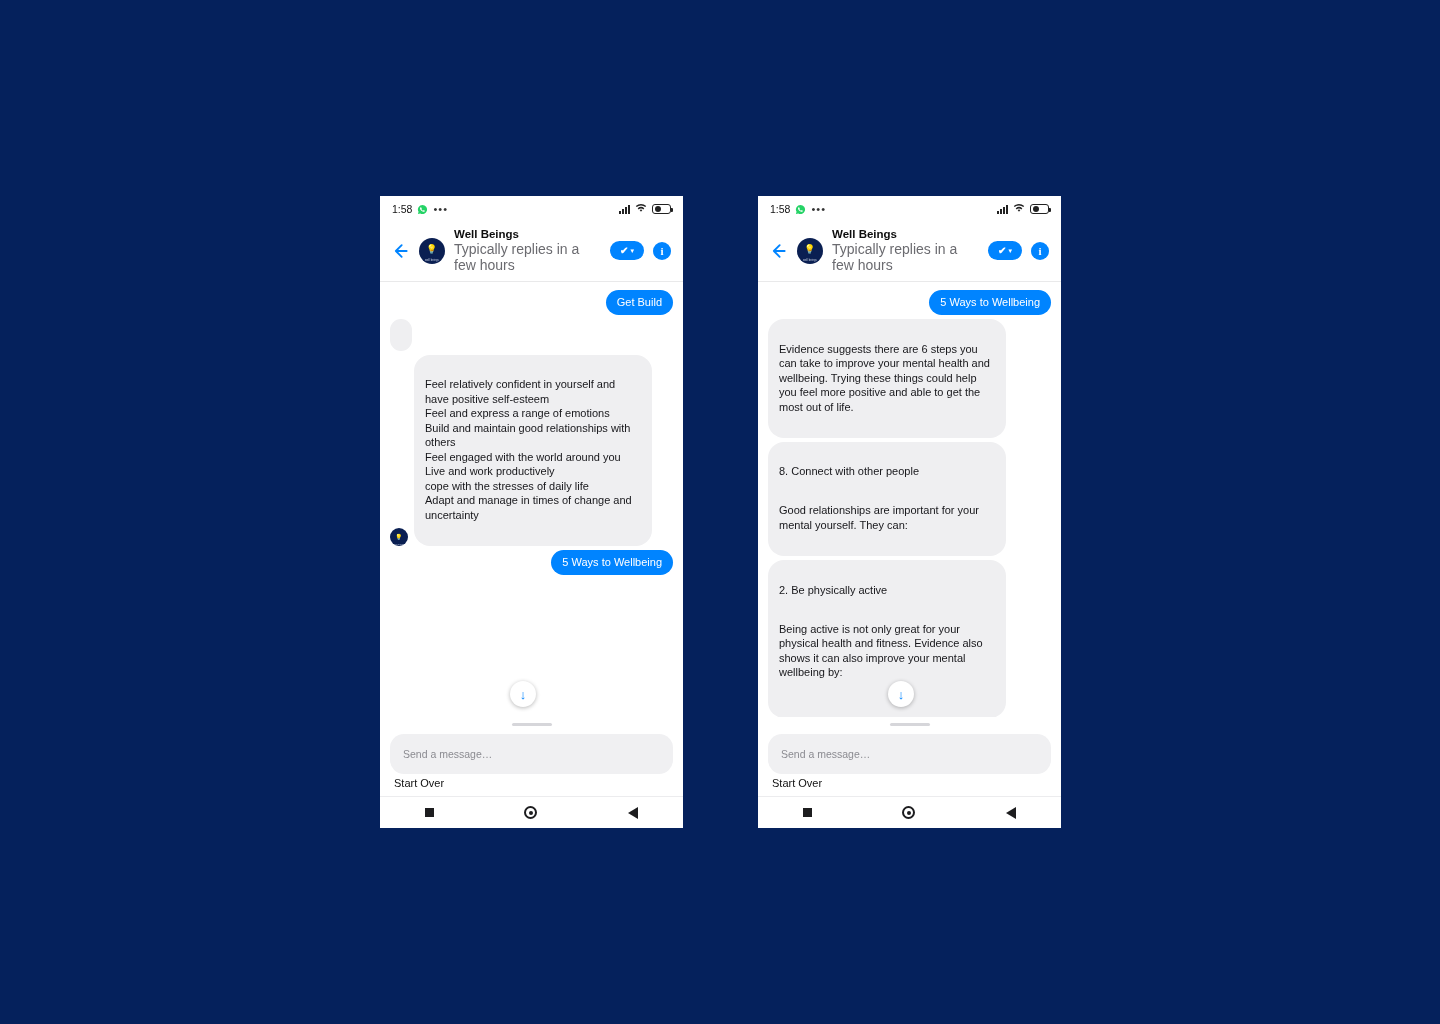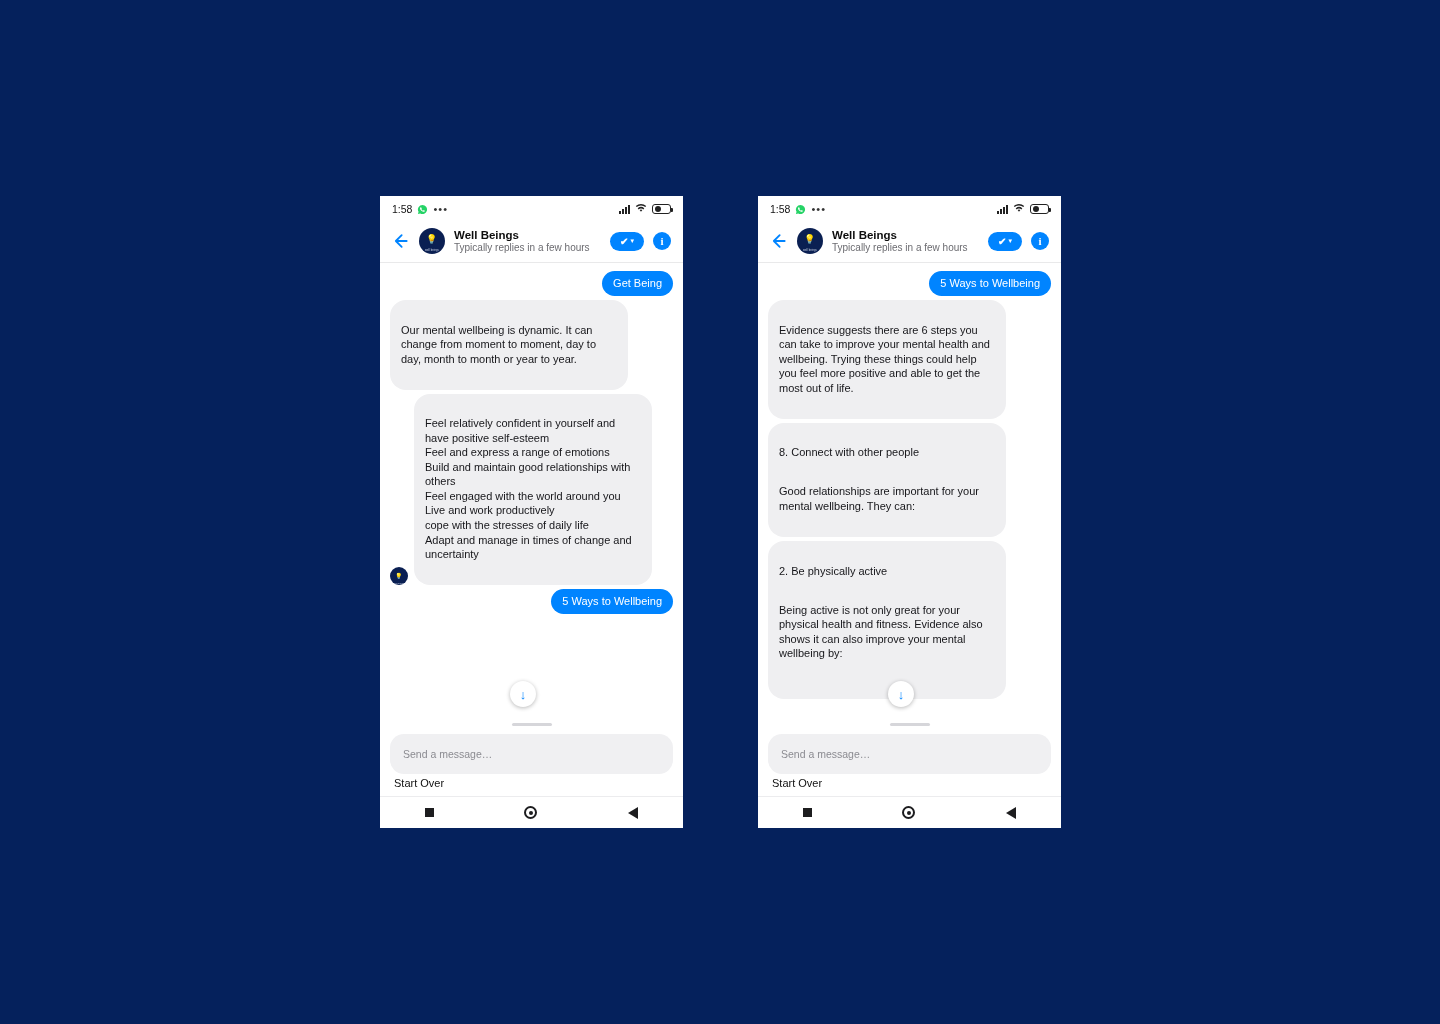--- a/index.html
+++ b/index.html
@@ -82,21 +82,21 @@
     font-size: 9px; color: #fff; line-height: 1;
     margin-top: -3px;
   }
   .avatar .wb {
     position: absolute; bottom: 2px; left: 0; right: 0;
     font-size: 2.6px; color: #cfd8ea; text-align: center;
     letter-spacing: .1px;
   }
   .hdr-text { flex: 1 1 auto; min-width: 0; }
   .hdr-name { font-size: 11.5px; font-weight: bold; color: #0d0d0d; }
-  .hdr-sub { font-size: 10px; color: #6b6b70; margin-top: 1px; }
+  .hdr-sub { font-size: 14px; color: #6b6b70; margin-top: 1px; }
   .pill-check {
     background: #0084ff; color: #fff;
     border-radius: 11px; height: 19px; min-width: 34px;
     display: flex; align-items: center; justify-content: center; gap: 2px;
     font-size: 9px; flex: 0 0 auto;
   }
   .pill-check .chk { font-size: 10px; font-weight: bold; }
   .pill-check .cv { font-size: 7px; }
   .info-icon {
     width: 18px; height: 18px; border-radius: 50%;
@@ -262,26 +262,25 @@
       <div class="pill-check">
         <span class="chk">✔</span>
         <span class="cv">▾</span>
       </div>
       <div class="info-icon">i</div>
     </div>
 
     <div class="convo">
 
       <div class="row out">
-        <div class="bubble-out">Get Being</div>
+        <div class="bubble-out">Get Build</div>
       </div>
 
       <div class="row in">
         <div class="bubble-in">
-          <p>Our mental wellbeing is dynamic. It can change from moment to moment, day to day, month to month or year to year.</p>
         </div>
       </div>
 
       <div class="row in in-with-avatar">
         <div class="avatar-small">
           <span class="bulb">💡</span>
           <span class="wb">well beings</span>
         </div>
         <div class="bubble-in">
           <p class="num">Feel relatively confident in yourself and have positive self-esteem
@@ -376,21 +375,21 @@
 
       <div class="row in">
         <div class="bubble-in">
           <p>Evidence suggests there are 6 steps you can take to improve your mental health and wellbeing. Trying these things could help you feel more positive and able to get the most out of life.</p>
         </div>
       </div>
 
       <div class="row in">
         <div class="bubble-in">
           <p>8. Connect with other people</p>
-          <p>Good relationships are important for your mental wellbeing. They can:</p>
+          <p>Good relationships are important for your mental yourself. They can:</p>
         </div>
       </div>
 
       <div class="row in">
         <div class="bubble-in">
           <p>2. Be physically active</p>
           <p>Being active is not only great for your physical health and fitness. Evidence also shows it can also improve your mental wellbeing by:</p>
           
         </div>
       </div>

